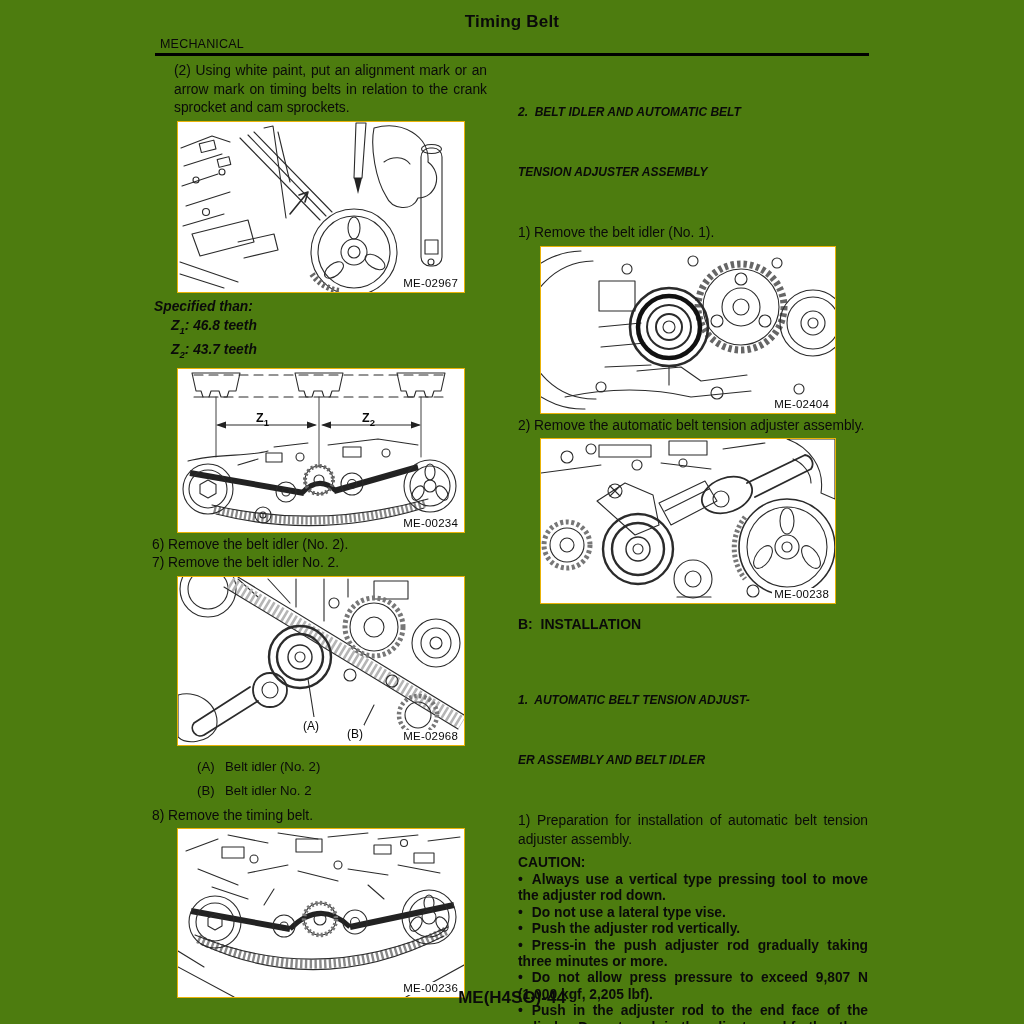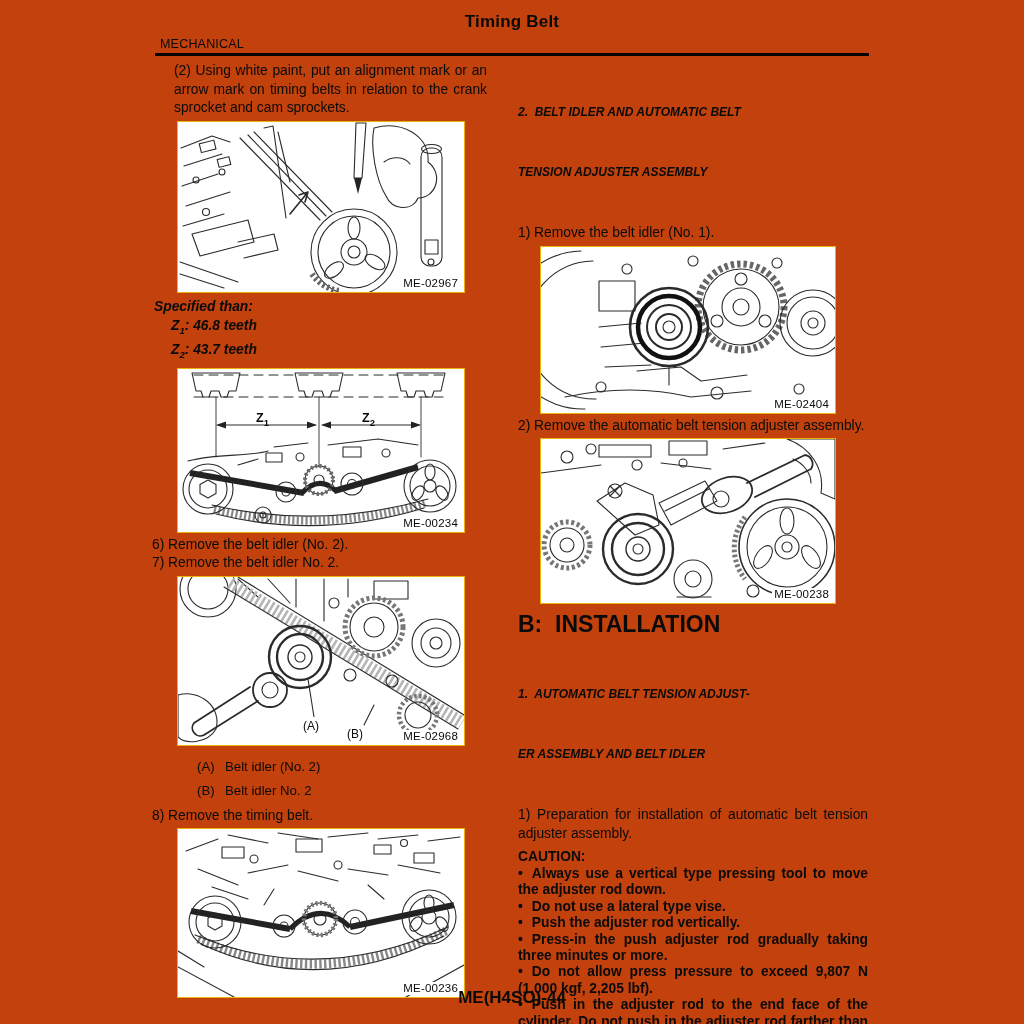--- a/index.html
+++ b/index.html
@@ -1,16 +1,16 @@
 <!DOCTYPE html>
 <html><head>
 <meta charset="utf-8">
 <style>
   html,body{margin:0;padding:0;background:#fff;}
-  .page{position:relative;width:1024px;height:1024px;background:#c2410c;
+  .page{position:relative;width:1024px;height:1024px;background:#4d7c0f;
         font-family:"Liberation Sans",sans-serif;color:#0a0a0a;overflow:hidden;}
   .doc-title{position:absolute;top:12px;left:0;width:1024px;text-align:center;
              font-size:17px;font-weight:bold;letter-spacing:.2px;}
   .mech{position:absolute;top:37px;left:160px;font-size:12.5px;letter-spacing:.2px;}
   .rule{position:absolute;top:53px;left:155px;width:714px;height:3px;background:#000;}
   .footer{position:absolute;top:988px;left:0;width:1024px;text-align:center;
           font-size:17px;font-weight:bold;}
   .col{position:absolute;top:62px;font-size:13.8px;line-height:18.5px;}
   .col-left{left:152px;width:338px;}
   .col-right{left:518px;width:350px;}
@@ -22,21 +22,21 @@
             background:#fff;padding:0 2px;letter-spacing:.2px;}
   .spec{font-weight:bold;font-style:italic;margin:4px 0 3px 2px;line-height:19.5px;}
   .spec .item{margin-left:17px;}
   sub{font-size:9.5px;}
   .dim{position:absolute;font-weight:bold;font-size:12.5px;background:transparent;}
   .co{position:absolute;font-size:12px;background:#fff;padding:0 1px;}
   .legend{margin:9px 0 4px 45px;font-size:13.2px;}
   .legend-row{display:flex;line-height:24px;}
   .legend-key{width:28px;flex:0 0 28px;}
   .h2{font-weight:bold;font-size:12px;line-height:20px;white-space:pre;font-style:italic;}
-  .hB{font-weight:bold;font-size:23px;line-height:24px;margin:8px 0 8px;white-space:pre;}
+  .hB{font-weight:bold;font-size:14px;line-height:24px;margin:8px 0 14px;white-space:pre;}
   .caution-h{font-weight:bold;margin-top:5px;line-height:18px;}
   .caution-item{font-weight:bold;line-height:16.4px;}
   .caution-item .bullet{margin-right:9px;}
   .mt2{margin-top:2px;} .mt3{margin-top:3px;}
   svg .ln{stroke:#2b2b2b;fill:none;stroke-width:1.1;stroke-linecap:round;stroke-linejoin:round;}
   svg .bold2{stroke-width:2.4;} svg .bold1{stroke-width:1.8;}
   svg .belt{stroke:#222;fill:none;}
   svg .teeth{fill:none;}
   svg .fillb{fill:#222;stroke:none;}
 </style>

